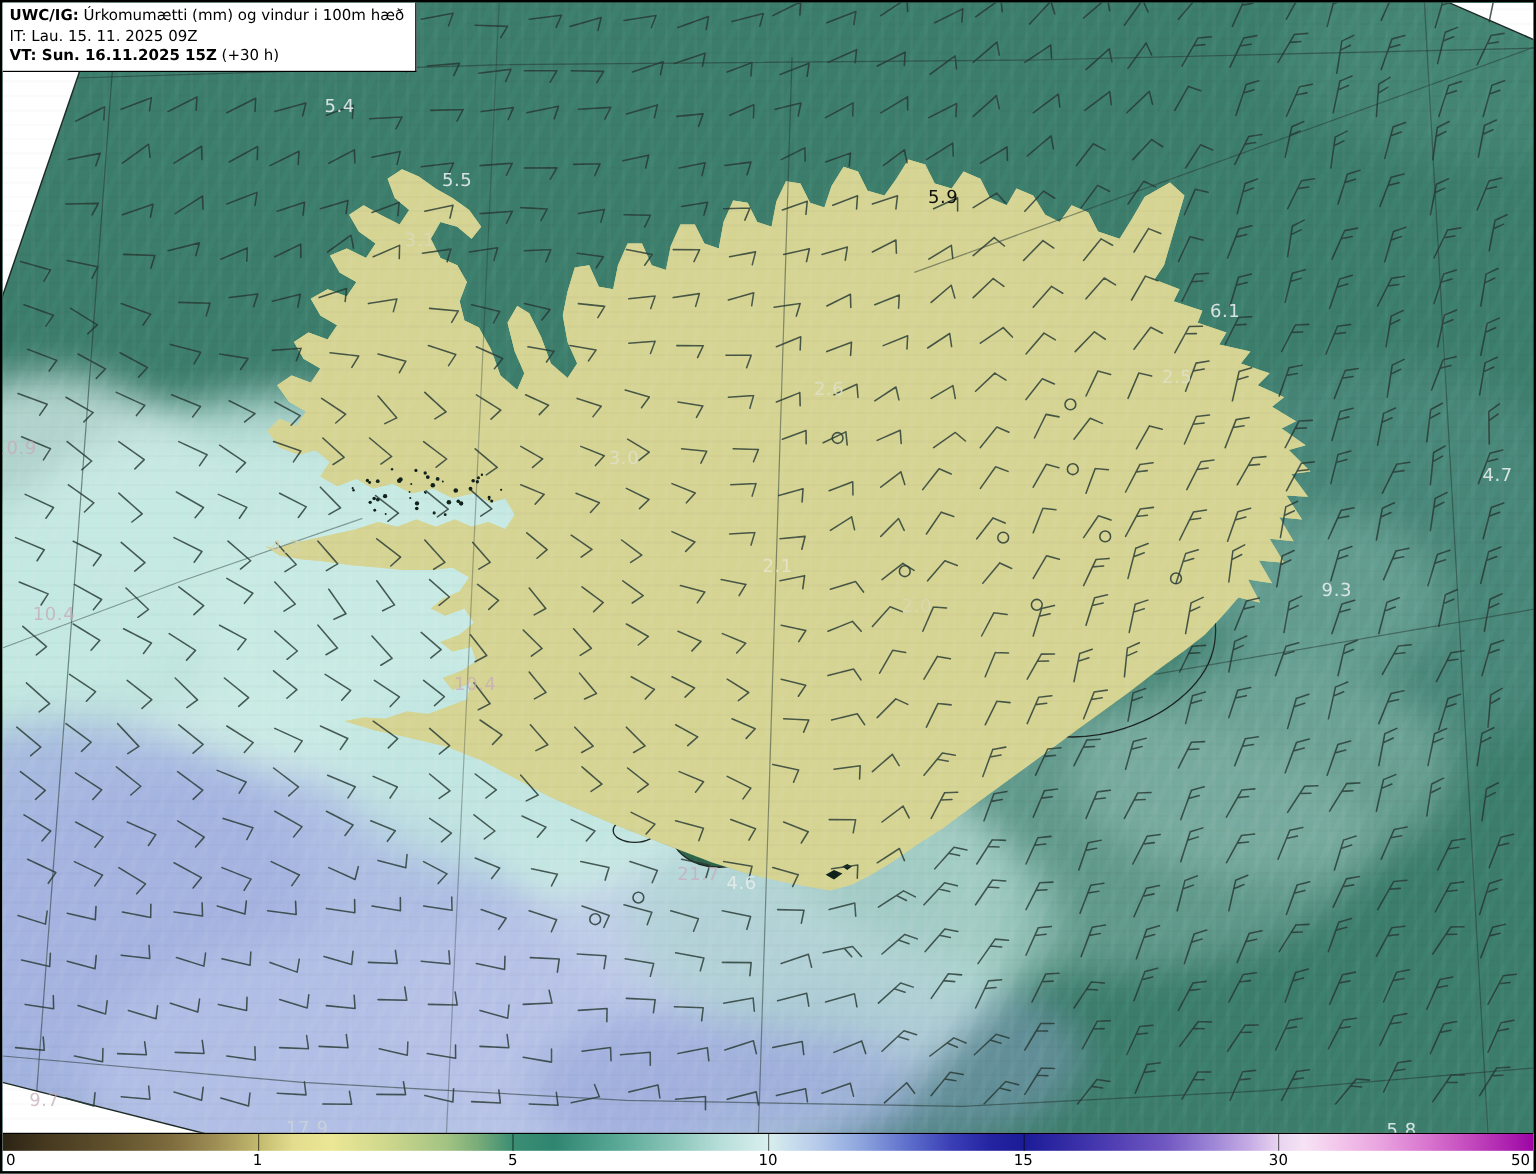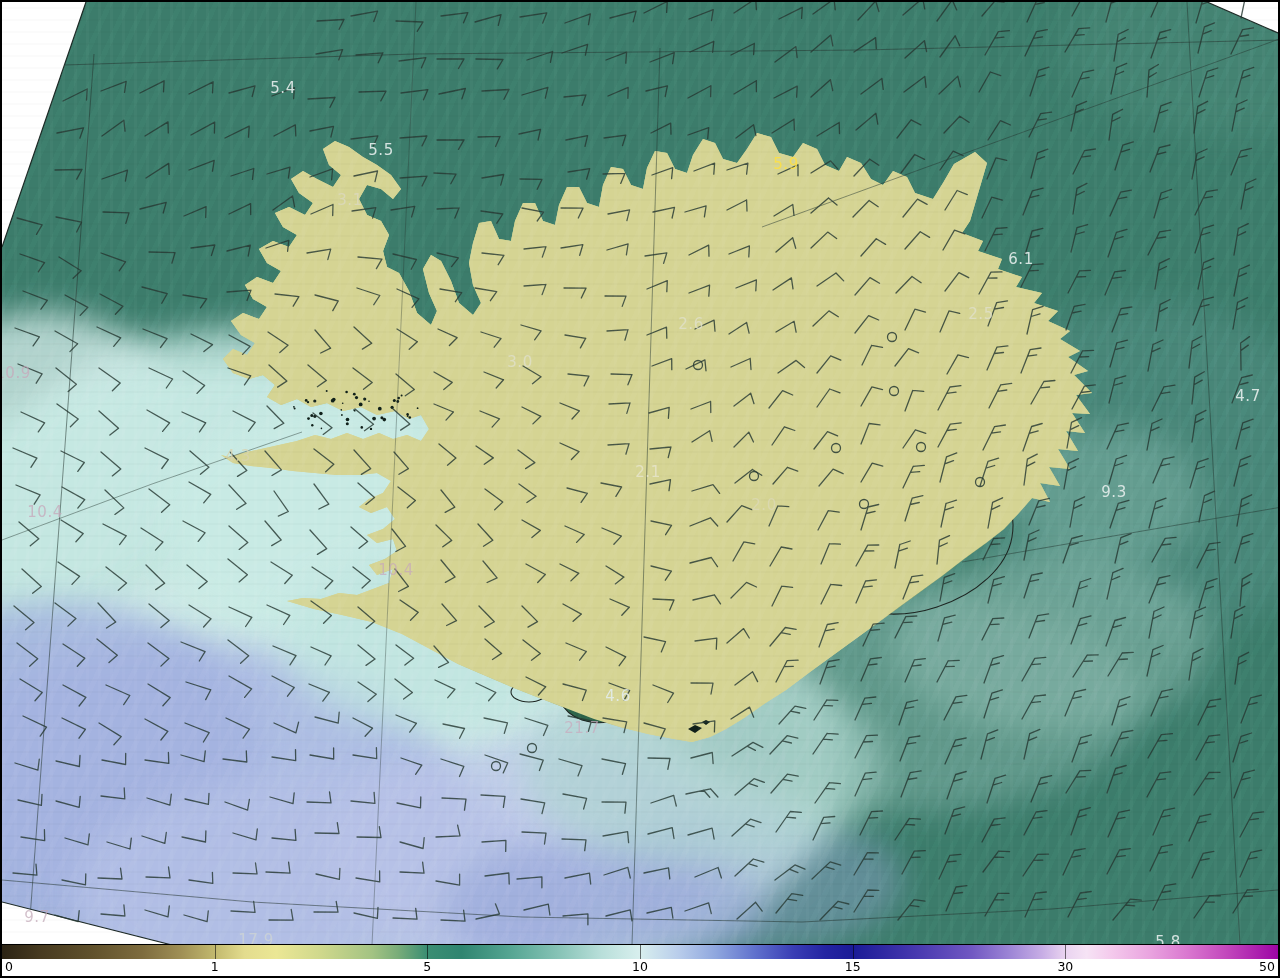--- a/index.html
+++ b/index.html
@@ -210,41 +210,46 @@
           <circle cx="530" cy="746" r="4.5" fill="none" stroke="#263832" stroke-width="1.3" opacity="0.85"></circle>
         </g>
     </svg>
 
     <div class="tex1"></div>
     <div class="tex2"></div>
     <div id="labels">
         <span style="left: 281px; top: 86px; color: rgb(227, 236, 234); opacity: 0.92;">5.4</span>
         <span style="left: 379px; top: 148px; color: rgb(227, 236, 234); opacity: 0.92;">5.5</span>
         <span style="left: 348px; top: 198px; color: rgb(220, 217, 189); opacity: 0.85;">3.1</span>
-        <span style="left: 784px; top: 162px; color: #fde047; opacity: 0.92;">5.9</span>
+        <span style="left: 784px; top: 162px; color: #000000; opacity: 0.92;">5.9</span>
         <span style="left: 1019px; top: 257px; color: rgb(227, 236, 234); opacity: 0.92;">6.1</span>
         <span style="left: 979px; top: 312px; color: rgb(224, 224, 200); opacity: 0.85;">2.5</span>
         <span style="left: 689px; top: 322px; color: rgb(224, 224, 200); opacity: 0.85;">2.6</span>
-        <span style="left: 518px; top: 360px; color: rgb(224, 224, 200); opacity: 0.85;">3.0</span>
+        <span style="left: 518px; top: 380px; color: rgb(224, 224, 200); opacity: 0.85;">3.0</span>
         <span style="left: 1246px; top: 394px; color: rgb(227, 236, 234); opacity: 0.92;">4.7</span>
         <span style="left: 236px; top: 454px; color: rgb(216, 212, 176); opacity: 0.8;">4.3</span>
         <span style="left: 11px; top: 371px; color: rgb(199, 168, 187); opacity: 0.75;">10.9</span>
         <span style="left: 43px; top: 510px; color: rgb(199, 168, 187); opacity: 0.75;">10.4</span>
         <span style="left: 1112px; top: 490px; color: rgb(227, 236, 234); opacity: 0.92;">9.3</span>
         <span style="left: 646px; top: 470px; color: rgb(230, 228, 200); opacity: 0.9;">2.1</span>
         <span style="left: 762px; top: 503px; color: rgb(220, 217, 181); opacity: 0.8;">2.0</span>
         <span style="left: 394px; top: 568px; color: rgb(199, 168, 187); opacity: 0.7;">10.4</span>
-        <span style="left: 616px; top: 694px; color: rgb(227, 236, 234); opacity: 0.92; text-align: center;">4.6</span>
+        <span style="left: 616px; top: 734px; color: rgb(227, 236, 234); opacity: 0.92; text-align: center;">4.6</span>
         <span style="left: 580px; top: 726px; color: rgb(201, 170, 189); opacity: 0.7;">21.7</span>
         <span style="left: 35px; top: 915px; color: rgb(193, 167, 182); opacity: 0.7;">9.7</span>
         <span style="left: 254px; top: 938px; color: rgb(204, 211, 214); opacity: 0.85;">17.9</span>
         <span style="left: 1166px; top: 940px; color: rgb(227, 236, 234); opacity: 0.92;">5.8</span>
       </div>
   </div>
 
+  <div id="titlebox">
+    <div><b>UWC/IG:</b><span> Úrkomumætti (mm) og vindur i 100m hæð</span></div>
+    <div><span>IT: Lau. 15. 11. 2025 09Z</span></div>
+    <div><b>VT: Sun. 16.11.2025 15Z</b><span> (+30 h)</span></div>
+  </div>
 
   <div id="colorbar">
     <div id="cbbar" style="background: linear-gradient(to right, rgb(43, 35, 20) 0%, rgb(71, 58, 32) 3%, rgb(96, 81, 44) 7%, rgb(126, 108, 62) 11%, rgb(159, 143, 85) 14%, rgb(194, 185, 110) 16.7%, rgb(227, 220, 142) 19%, rgb(235, 231, 149) 21.5%, rgb(207, 216, 140) 25%, rgb(163, 195, 131) 29%, rgb(122, 173, 121) 31%, rgb(59, 142, 115) 33.3%, rgb(47, 133, 112) 36%, rgb(87, 167, 148) 40%, rgb(140, 198, 186) 44%, rgb(185, 223, 218) 47%, rgb(216, 239, 238) 50%, rgb(185, 205, 235) 53%, rgb(142, 166, 222) 56%, rgb(96, 113, 205) 59%, rgb(58, 62, 181) 62%, rgb(36, 36, 162) 64.5%, rgb(27, 27, 151) 66.7%, rgb(47, 40, 162) 69%, rgb(75, 59, 177) 72%, rgb(113, 88, 194) 76%, rgb(157, 133, 214) 79%, rgb(199, 173, 229) 81.5%, rgb(233, 211, 240) 83.3%, rgb(246, 227, 245) 85%, rgb(244, 201, 236) 87%, rgb(233, 163, 223) 90%, rgb(217, 118, 207) 93%, rgb(194, 71, 188) 96%, rgb(157, 5, 165) 100%);">
         <div class="cbtick" style="left: 16.6667%;"></div>
         <div class="cbtick" style="left: 33.3333%;"></div>
         <div class="cbtick" style="left: 50%;"></div>
         <div class="cbtick" style="left: 66.6667%;"></div>
         <div class="cbtick" style="left: 83.3333%;"></div>
       </div>
     <div id="cblabels">

